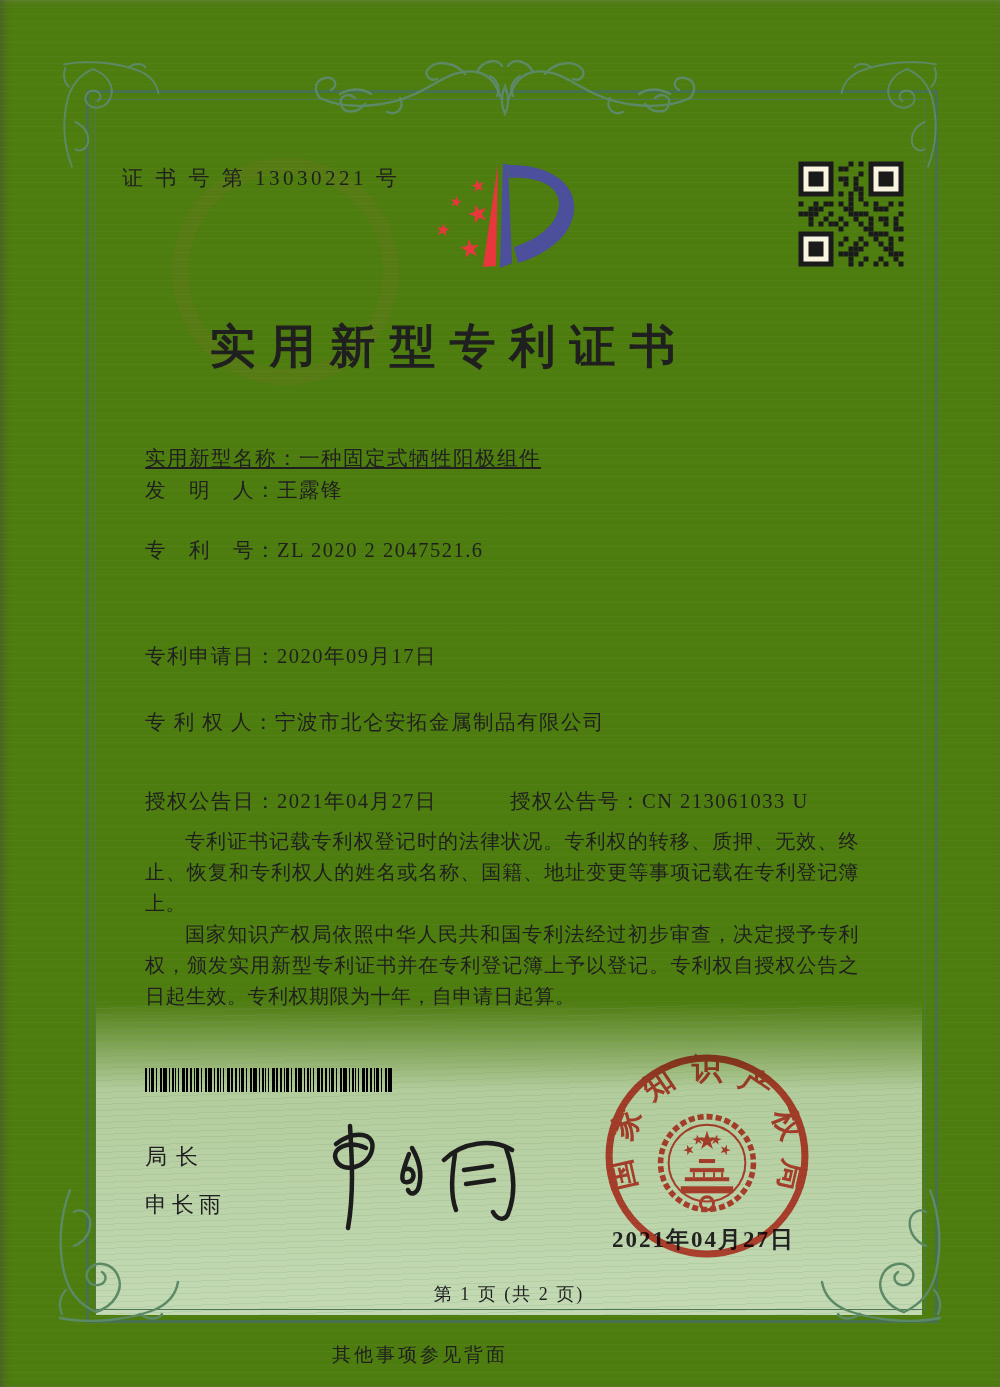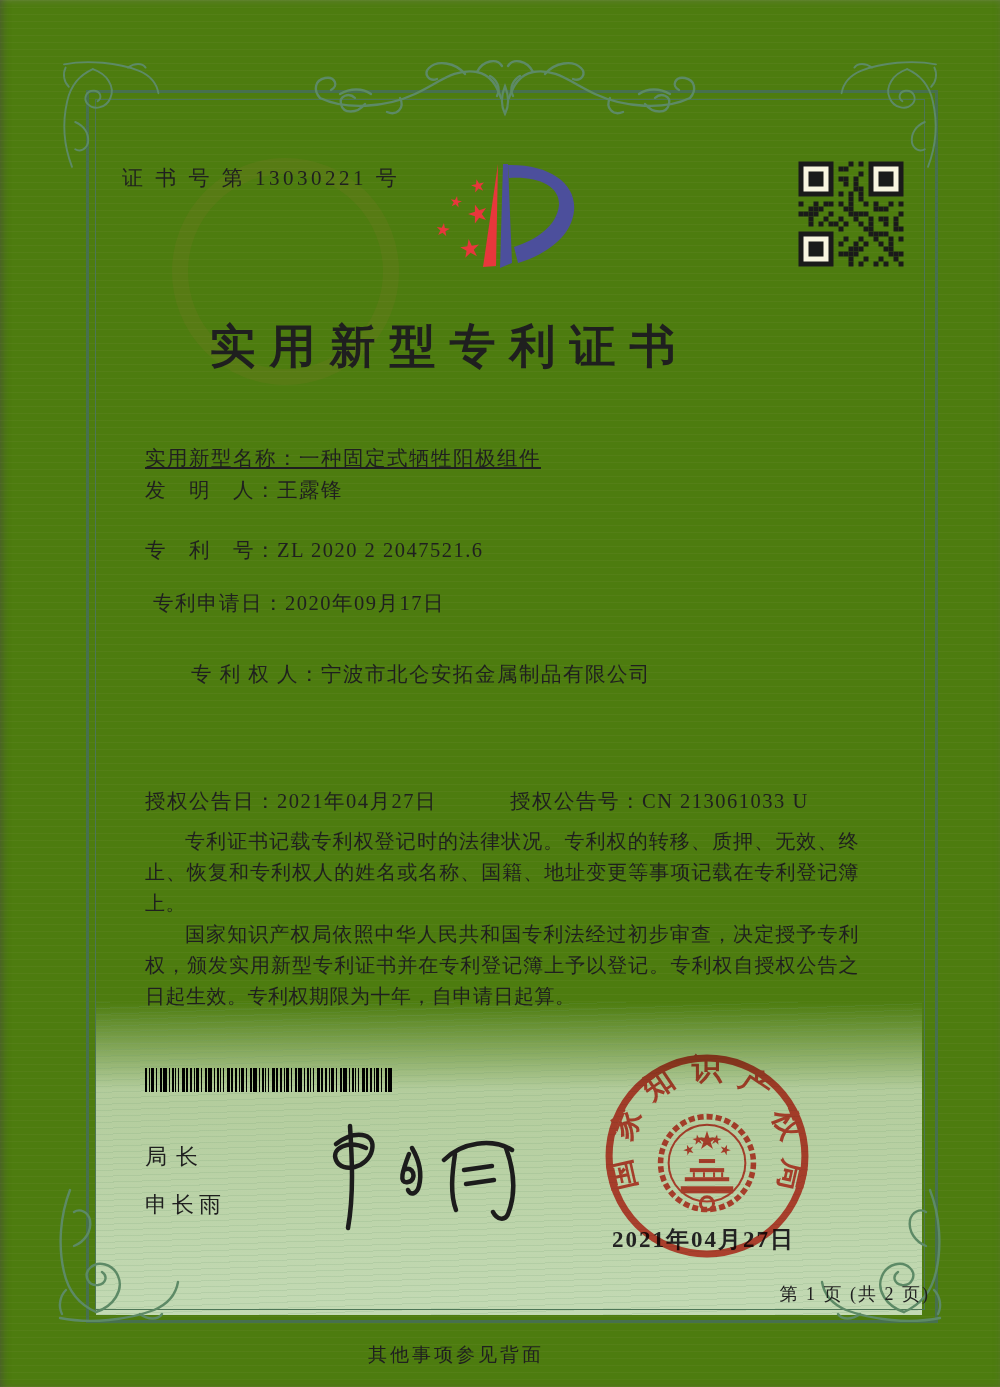--- a/index.html
+++ b/index.html
@@ -19,32 +19,32 @@
     background:repeating-linear-gradient(178deg, rgba(110,155,112,.16) 0 1px, transparent 1px 6px);}
   .frame-outer{position:absolute;left:86px;top:90px;width:846px;height:1227px;border:3.5px solid #47704f;z-index:2;}
   .frame-inner{position:absolute;left:95px;top:99px;width:828px;height:1209px;border:1.5px solid #4d7656;z-index:2;}
   .orn{position:absolute;z-index:3;}
   .cert-no{position:absolute;left:122px;top:164px;font-size:21px;letter-spacing:3.5px;z-index:4;}
   .logo{position:absolute;left:430px;top:150px;width:170px;height:140px;z-index:4;}
   .qr{position:absolute;left:795px;top:158px;width:112px;height:112px;z-index:4;}
   .title{position:absolute;left:0;top:316px;width:885px;text-align:center;font-size:46px;font-weight:bold;
     letter-spacing:14px;text-indent:14px;z-index:4;}
   .field{position:absolute;left:145px;font-size:20.5px;letter-spacing:1.5px;white-space:nowrap;z-index:4;}
-  .f0{top:444px;text-decoration:underline;} .f1{top:476px;} .f2{top:536px;} .f3{top:589px;margin-left:8px;} .f4{top:660px;margin-left:46px;} .f5{top:730px;}
+  .f0{top:444px;text-decoration:underline;} .f1{top:476px;} .f2{top:536px;} .f3{top:642px;} .f4{top:708px;} .f5{top:730px;}
   .grant{top:787px;} .grant .pair2{position:absolute;left:365px;white-space:nowrap;}
   .paras{position:absolute;left:145px;top:826px;width:714px;z-index:4;}
   .paras p{margin:0;font-size:20px;line-height:31px;text-align:justify;text-indent:2em;letter-spacing:.5px;}
   .barcode{position:absolute;left:145px;top:1068px;width:250px;height:24px;z-index:4;}
   .director-title{position:absolute;left:145px;top:1142px;font-size:22px;letter-spacing:9px;z-index:4;}
   .director-name{position:absolute;left:145px;top:1190px;font-size:22px;letter-spacing:5px;z-index:4;text-align:right;}
   .sig{position:absolute;left:292px;top:1122px;width:240px;height:110px;z-index:4;}
   .seal{position:absolute;left:601px;top:1050px;width:212px;height:212px;z-index:5;mix-blend-mode:multiply;opacity:.92;}
   .seal-date{position:absolute;left:612px;top:1224px;font-size:23px;letter-spacing:2px;z-index:4;font-weight:bold;color:#222;}
-  .page-info{position:absolute;left:88px;top:1282px;width:842px;text-align:right;font-size:18px;letter-spacing:2px;z-index:4;}
-  .back-note{position:absolute;left:0;top:1342px;width:840px;text-align:center;font-size:19px;letter-spacing:3px;z-index:4;padding-left:36px;}
+  .page-info{position:absolute;left:88px;top:1282px;width:842px;text-align:center;font-size:18px;letter-spacing:2px;z-index:4;}
+  .back-note{position:absolute;left:0;top:1342px;width:840px;text-align:center;font-size:19px;letter-spacing:3px;z-index:4;}
   svg{display:block;}
 </style>
 </head>
 <body>
 
 <div class="page">
 
   <div class="texture"></div>
   <div class="watermark"></div>
   <div class="band"></div>

